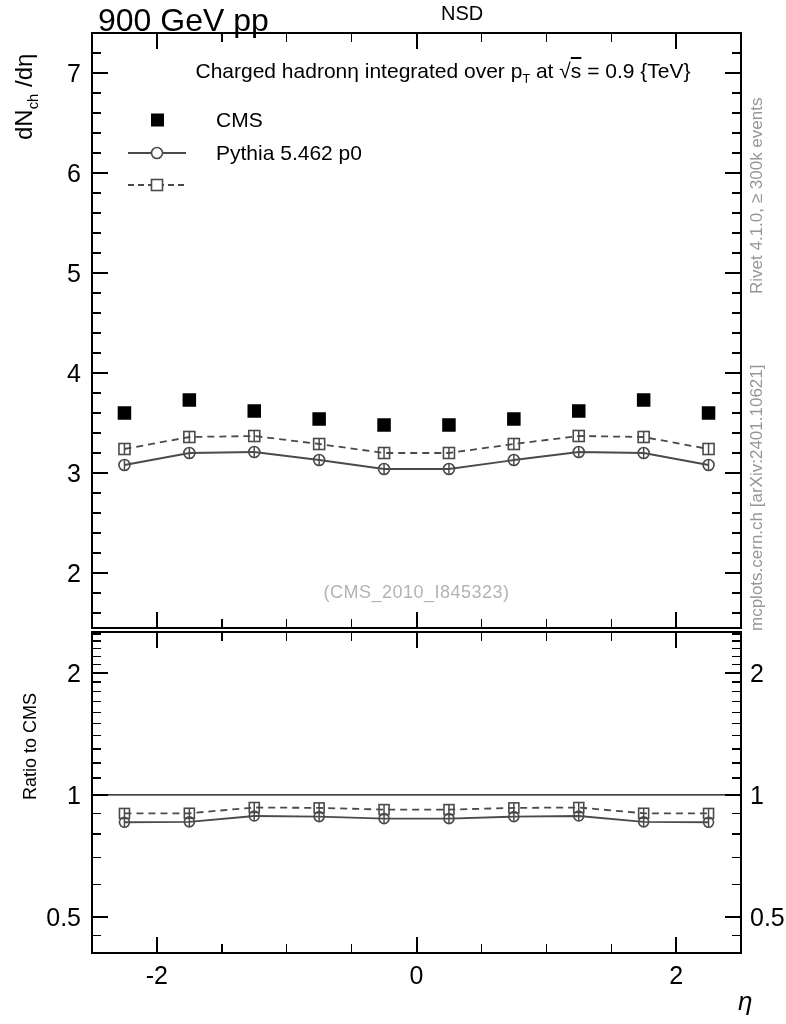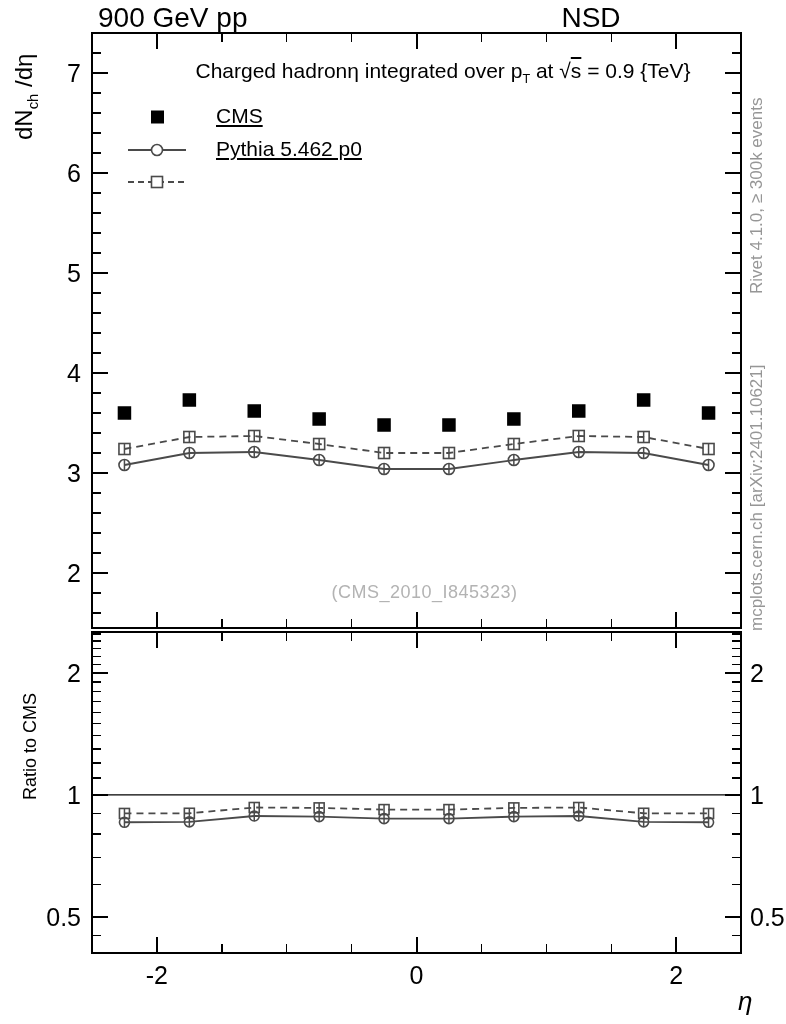--- a/index.html
+++ b/index.html
@@ -2,30 +2,30 @@
 <html><head>
 <meta charset="utf-8">
 <style>
   html,body{margin:0;padding:0;background:#fff;}
   #app{
     position:relative;width:786px;height:1024px;background:#ffffff;overflow:hidden;
     font-family:"Liberation Sans", sans-serif;color:#000;
   }
   #chart-svg{position:absolute;left:0;top:0;}
   .abs{position:absolute;}
-  .hdr-left{left:98px;top:2px;font-size:28px;}
-  .hdr-right{left:441px;top:2px;width:300px;text-align:center;font-size:28px;}
+  .hdr-left{left:98px;top:2px;font-size:32px;}
+  .hdr-right{left:441px;top:2px;width:300px;text-align:left;font-size:20px;}
   .plot-title{left:92px;top:59px;width:702px;text-align:center;font-size:21px;}
   .plot-title span, .ylabel-main span{white-space:pre;}
   .plot-title sub{font-size:0.60em;}
   .ov{text-decoration:overline;}
   .legend{left:126px;top:104px;}
-  .legend-row{display:flex;align-items:flex-start;height:32.5px;text-decoration:underline;}
+  .legend-row{display:flex;align-items:center;height:32.5px;}
   .legend-label{margin-left:4px;font-size:21px;white-space:pre;}
-  .watermark{left:92px;top:582px;width:649px;text-align:center;font-size:18px;color:#b3b3b3;letter-spacing:0.5px;margin-left:8px;}
+  .watermark{left:92px;top:582px;width:649px;text-align:center;font-size:18px;color:#b3b3b3;letter-spacing:0.5px;}
   .ylabel-main{left:10px;top:140px;width:135px;font-size:24px;transform:rotate(-90deg);transform-origin:top left;}
   .ylabel-main sub{font-size:0.62em;}
   .ylabel-ratio{left:20px;top:800px;width:128px;font-size:18px;transform:rotate(-90deg);transform-origin:top left;}
   .credit{color:#969696;font-size:17px;transform:rotate(-90deg);transform-origin:top left;white-space:nowrap;}
   .credit-top{left:747px;top:294px;width:268px;}
   .credit-bottom{left:747px;top:631px;width:302px;}
   .xlabel{left:738px;top:986px;font-size:26px;font-style:italic;}
 </style>
 </head>
 <body>

